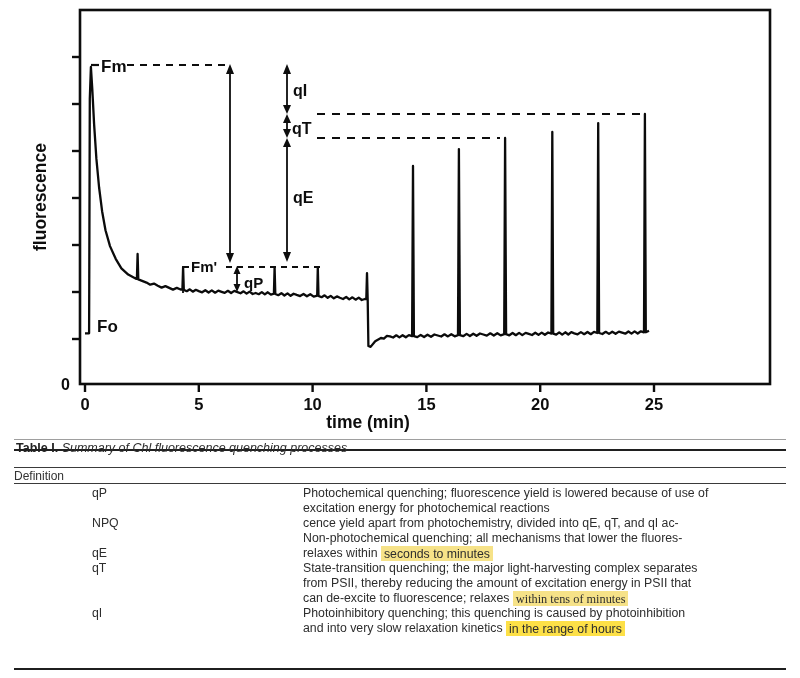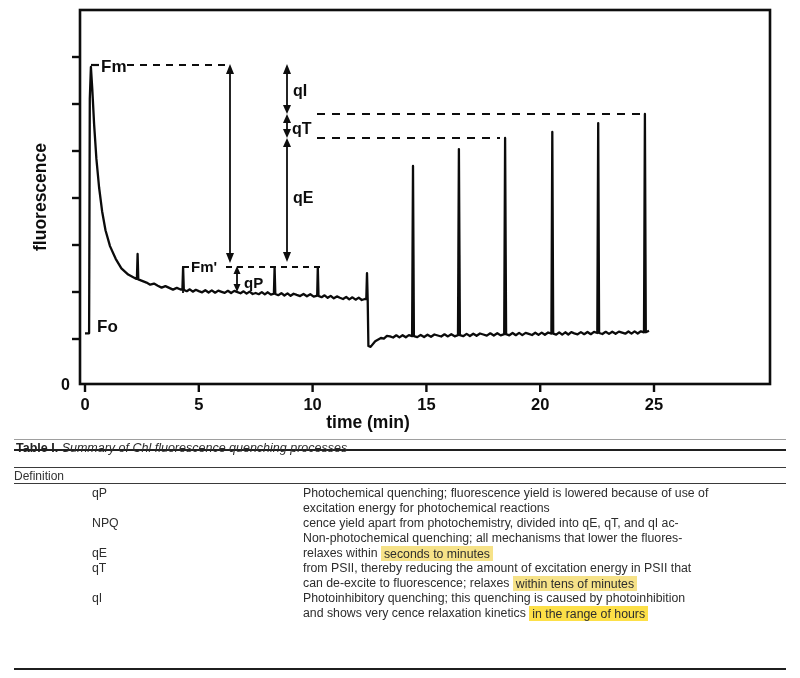--- a/index.html
+++ b/index.html
@@ -146,28 +146,29 @@
         </div>
         <div class="trow">
           <div class="abbr">qE</div>
           <div class="defs">
             <div class="defline"><span>relaxes within </span><span class="hl" style="background: rgb(246, 226, 136);">seconds to minutes</span></div>
           </div>
         </div>
         <div class="trow">
           <div class="abbr">qT</div>
           <div class="defs">
+            <div class="defline"><span>State-transition quenching; the major light-harvesting complex separates</span></div>
             <div class="defline"><span>from PSII, thereby reducing the amount of excitation energy in PSII that</span></div>
-            <div class="defline"><span>can de-excite to fluorescence; relaxes </span><span class="hl" style="background: rgb(246, 226, 136);">within tens of minutes</span></div>
+            <div class="defline"><span>can de-excite to fluorescence; relaxes </span><span class="hl" style="background: rgb(246, 226, 136); font-family: Liberation Serif, serif;">within tens of minutes</span></div>
           </div>
         </div>
         <div class="trow">
           <div class="abbr">qI</div>
           <div class="defs">
             <div class="defline"><span>Photoinhibitory quenching; this quenching is caused by photoinhibition</span></div>
-            <div class="defline"><span>and shows very cence relaxation kinetics </span><span class="hl" style="background: #fde047;">in the range of hours</span></div>
+            <div class="defline"><span>and into very slow relaxation kinetics </span><span class="hl" style="background: #fde047;">in the range of hours</span></div>
           </div>
         </div>
       </div>
 
     <div class="rule heavy" style="top:229px;"></div>
   </div>
 </div>
 
 </body></html>

